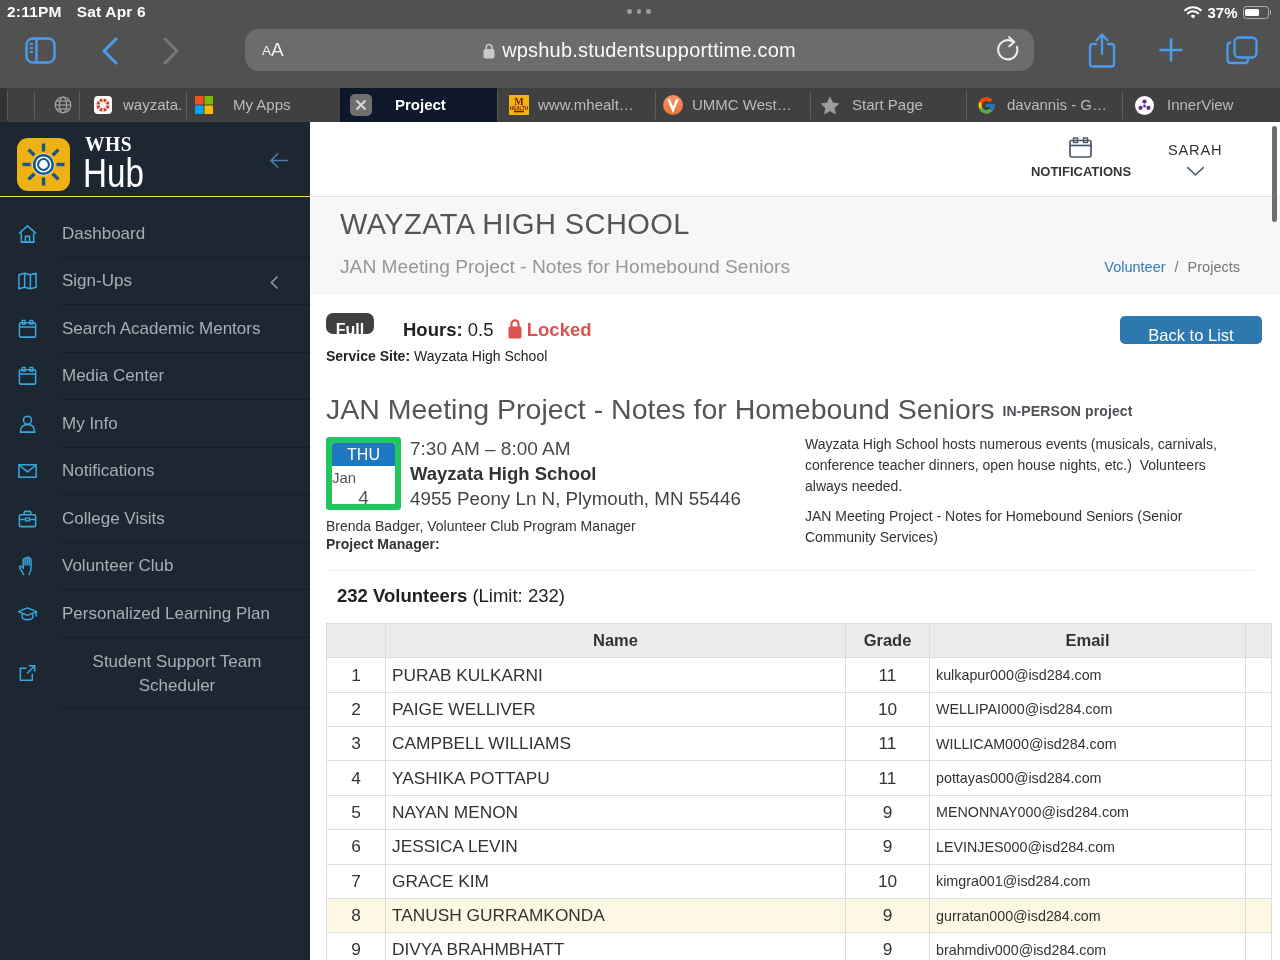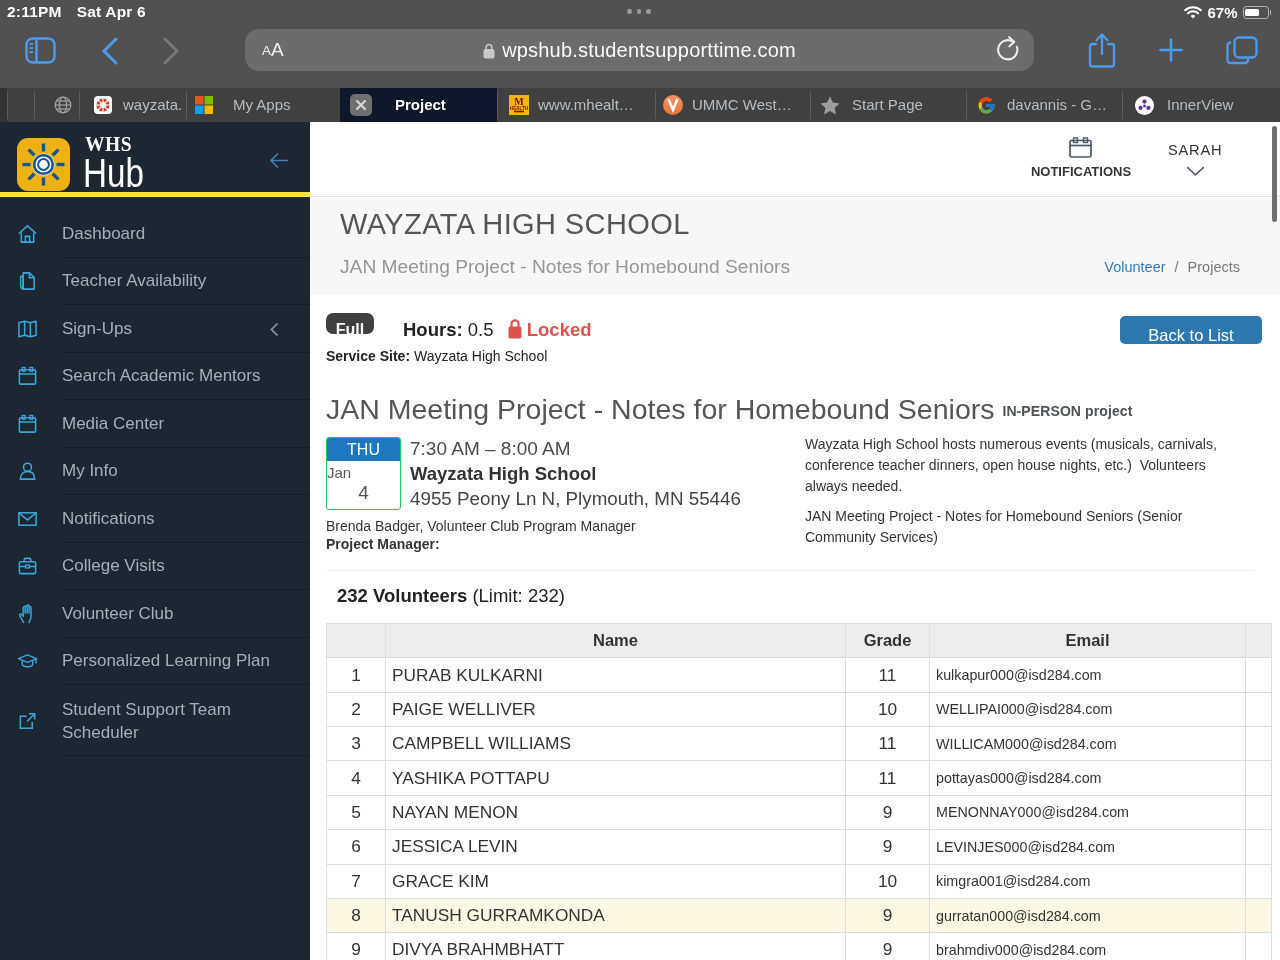--- a/index.html
+++ b/index.html
@@ -26,23 +26,23 @@
   .tab { position:absolute; top:0; height:34px; }
   .tab .sep { position:absolute; left:0; top:3px; bottom:3px; width:1px; background:#5d5d5d; }
   .tab .ttl { position:absolute; top:0; left:0; right:0; height:34px; line-height:34px; text-align:center; font-size:15px; color:#b9bcbe; white-space:nowrap; overflow:hidden; }
   .tab .fav { position:absolute; top:8px; }
   .tab.active { background:#0f172a; }
   .tab.active .ttl { color:#fff; font-weight:600; }
 
   
   #app { position:absolute; top:122px; left:0; width:1280px; height:838px; background:#fff; }
   #sidebar { position:absolute; left:0; top:0; width:310px; height:838px; background:#1c2732; }
-  #sblogo { position:absolute; left:0; top:0; width:310px; height:75px; border-bottom:5px solid #fde047; }
+  #sblogo { position:absolute; left:0; top:0; width:310px; height:75px; border-bottom:1px solid #fde047; }
   #sbmenu { position:absolute; left:0; top:88px; width:310px; }
-  .mi { position:relative; height:47.5px; }
+  .mi { position:relative; height:47.5px;text-align:center; }
   .mi .ic { position:absolute; left:17px; top:50%; transform:translateY(-50%); width:21px; height:21px; }
   .mi .tx { position:absolute; left:62px; top:50%; transform:translateY(-50%); font-size:17px; color:#a6afb6; white-space:nowrap; }
   .mi .line { position:absolute; left:62px; right:0; bottom:0; height:1px; background:#141c25; }
   .mi.tall { height:71px; }
   .mi.tall .tx { line-height:23.5px; white-space:normal; width:230px; }
 
   
   #main { position:absolute; left:310px; top:0; width:970px; height:838px; background:#fff; }
   #apphead { position:absolute; left:0; top:0; width:970px; height:75px; background:#fff; border-bottom:1px solid #e2e2e2; }
   #band { position:absolute; left:0; top:76px; width:970px; height:97px; background:#f7f7f7; }
@@ -71,21 +71,21 @@
       <span></span>
       <span></span>
       <span></span>
     </div>
   <div id="statusright">
     <svg width="18" height="14" viewBox="0 0 18 14">
         <path d="M9 12.6 L6.6 9.9 a3.6 3.6 0 0 1 4.8 0 Z" fill="#fff"></path>
         <path d="M3.9 7.2 a7.6 7.6 0 0 1 10.2 0" stroke="#fff" stroke-width="2.1" fill="none" stroke-linecap="round"></path>
         <path d="M1.2 4.2 a11.6 11.6 0 0 1 15.6 0" stroke="#fff" stroke-width="2.1" fill="none" stroke-linecap="round"></path>
       </svg>
-    <span>67%</span>
+    <span>37%</span>
     <span style="display:inline-flex;align-items:center;">
       <span style="display:inline-block;width:26px;height:12.5px;border:1px solid rgba(255,255,255,0.55);border-radius:3.5px;padding:1.5px;">
           <span style="display:block;width:67%;height:100%;background:#fff;border-radius:1.5px;"></span>
         </span>
       <span style="display:inline-block;width:1.5px;height:4.5px;background:rgba(255,255,255,0.55);border-radius:0 2px 2px 0;margin-left:1px;"></span>
     </span>
   </div>
   <div id="toolbaricons">
 
     <svg class="abs" style="left:25px;top:37px;" width="31" height="27" viewBox="0 0 31 27">
@@ -269,29 +269,20 @@
           <svg class="ic" viewBox="0 0 22 22">
               <path d="M2 10.5 L11 2.5 L20 10.5" fill="none" stroke="#3aa7dc" stroke-width="1.6" stroke-linejoin="round"></path>
               <path d="M4.5 9.5 V19.5 H17.5 V9.5" fill="none" stroke="#3aa7dc" stroke-width="1.6"></path>
               <path d="M8.8 19.5 V13.5 H13.2 V19.5" fill="none" stroke="#3aa7dc" stroke-width="1.6"></path>
             </svg>
           <span class="tx">Dashboard</span>
             <span class="line"></span>
         </div>
         <div class="mi">
           <svg class="ic" viewBox="0 0 22 22">
-              <path d="M6.5 2.5 H13 L18 7.5 V19.5 H6.5 Z" fill="none" stroke="#3aa7dc" stroke-width="1.6" stroke-linejoin="round"></path>
-              <path d="M13 2.5 V7.5 H18" fill="none" stroke="#3aa7dc" stroke-width="1.6"></path>
-              <path d="M3.8 6 V16.5 l1.2 3 l1.2 -3 V6 Z" fill="none" stroke="#3aa7dc" stroke-width="1.4" stroke-linejoin="round"></path>
-            </svg>
-          <span class="tx">Teacher Availability</span>
-            <span class="line"></span>
-        </div>
-        <div class="mi">
-          <svg class="ic" viewBox="0 0 22 22">
               <path d="M2 4.5 L8 2.8 L14 4.5 L20 2.8 V17.5 L14 19.2 L8 17.5 L2 19.2 Z" fill="none" stroke="#3aa7dc" stroke-width="1.6" stroke-linejoin="round"></path>
               <line x1="8" y1="3" x2="8" y2="17.4" stroke="#3aa7dc" stroke-width="1.6"></line>
               <line x1="14" y1="4.6" x2="14" y2="19" stroke="#3aa7dc" stroke-width="1.6"></line>
             </svg>
           <span class="tx">Sign-Ups</span>
             <span class="line"></span>
           <svg class="abs" style="right:31px;top:17px;" width="9" height="15" viewBox="0 0 9 15">
               <path d="M7.5 1.5 L1.5 7.5 L7.5 13.5" fill="none" stroke="#8e979e" stroke-width="1.7"></path>
             </svg>
         </div>
@@ -392,21 +383,21 @@
         <div class="abs" style="left:16px;top:18px;width:48px;height:21px;background:#404040;border-radius:7px;color:#fff;font-size:16px;font-weight:bold;text-align:center;line-height:33px;">Full</div>
         <div class="abs" style="left:69px;top:23px;font-size:18.5px;color:#222;margin-left:24px;"><b>Hours:</b> 0.5 <span style="display:inline-block;width:9px;"></span><svg width="14" height="21" viewBox="0 0 14 21" style="vertical-align:-3.5px;">
               <rect x="0.5" y="8.5" width="13" height="12" rx="1.8" fill="#d9534f"></rect>
               <path d="M3.5 9 V5.8 a3.5 3.5 0 0 1 7 0 V9" fill="none" stroke="#d9534f" stroke-width="2.2"></path>
             </svg> <b style="color:#d9534f;">Locked</b></div>
         <div class="abs" style="left:16px;top:53px;font-size:14px;color:#222;"><b>Service Site:</b> Wayzata High School</div>
         <div class="abs" style="left:810px;top:20.5px;width:142px;height:28px;background:#2e78b0;border-radius:5px;color:#fff;font-size:16.5px;text-align:center;line-height:39.4px;">Back to List</div>
 
         <div class="abs" style="left:16px;top:98px;font-size:28.5px;color:#555;">JAN Meeting Project - Notes for Homebound Seniors <span style="font-size:14px;color:#4f5156;font-weight:bold;letter-spacing:0.1px;vertical-align:3px;">IN-PERSON project</span></div>
 
-        <div class="abs" style="left:16px;top:142px;width:75px;height:73px;border:1px solid #22c55e;border-radius:3px;background:#fff;">
+        <div class="abs" style="left:16px;top:142px;width:75px;height:73px;border:6px solid #22c55e;border-radius:3px;background:#fff;">
           <div style="height:23px;background:#1f77c0;color:#fff;font-size:16px;text-align:center;line-height:23px;border-radius:2px 2px 0 0;">THU</div>
           <div style="font-size:15px;color:#555;text-align:left;margin-top:3px;">Jan</div>
           <div style="font-size:19px;color:#555;text-align:center;margin-top:1px;">4</div>
         </div>
         <div class="abs" style="left:100px;top:143px;font-size:19px;color:#4a4a4a;">7:30 AM – 8:00 AM</div>
         <div class="abs" style="left:100px;top:168px;font-size:18.5px;font-weight:bold;color:#333;">Wayzata High School</div>
         <div class="abs" style="left:100px;top:193px;font-size:18.8px;color:#444;">4955 Peony Ln N, Plymouth, MN 55446</div>
         <div class="abs" style="left:16px;top:223px;font-size:14px;color:#333;">Brenda Badger, Volunteer Club Program Manager</div>
         <div class="abs" style="left:16px;top:241px;font-size:14px;font-weight:bold;color:#333;">Project Manager:</div>
 

